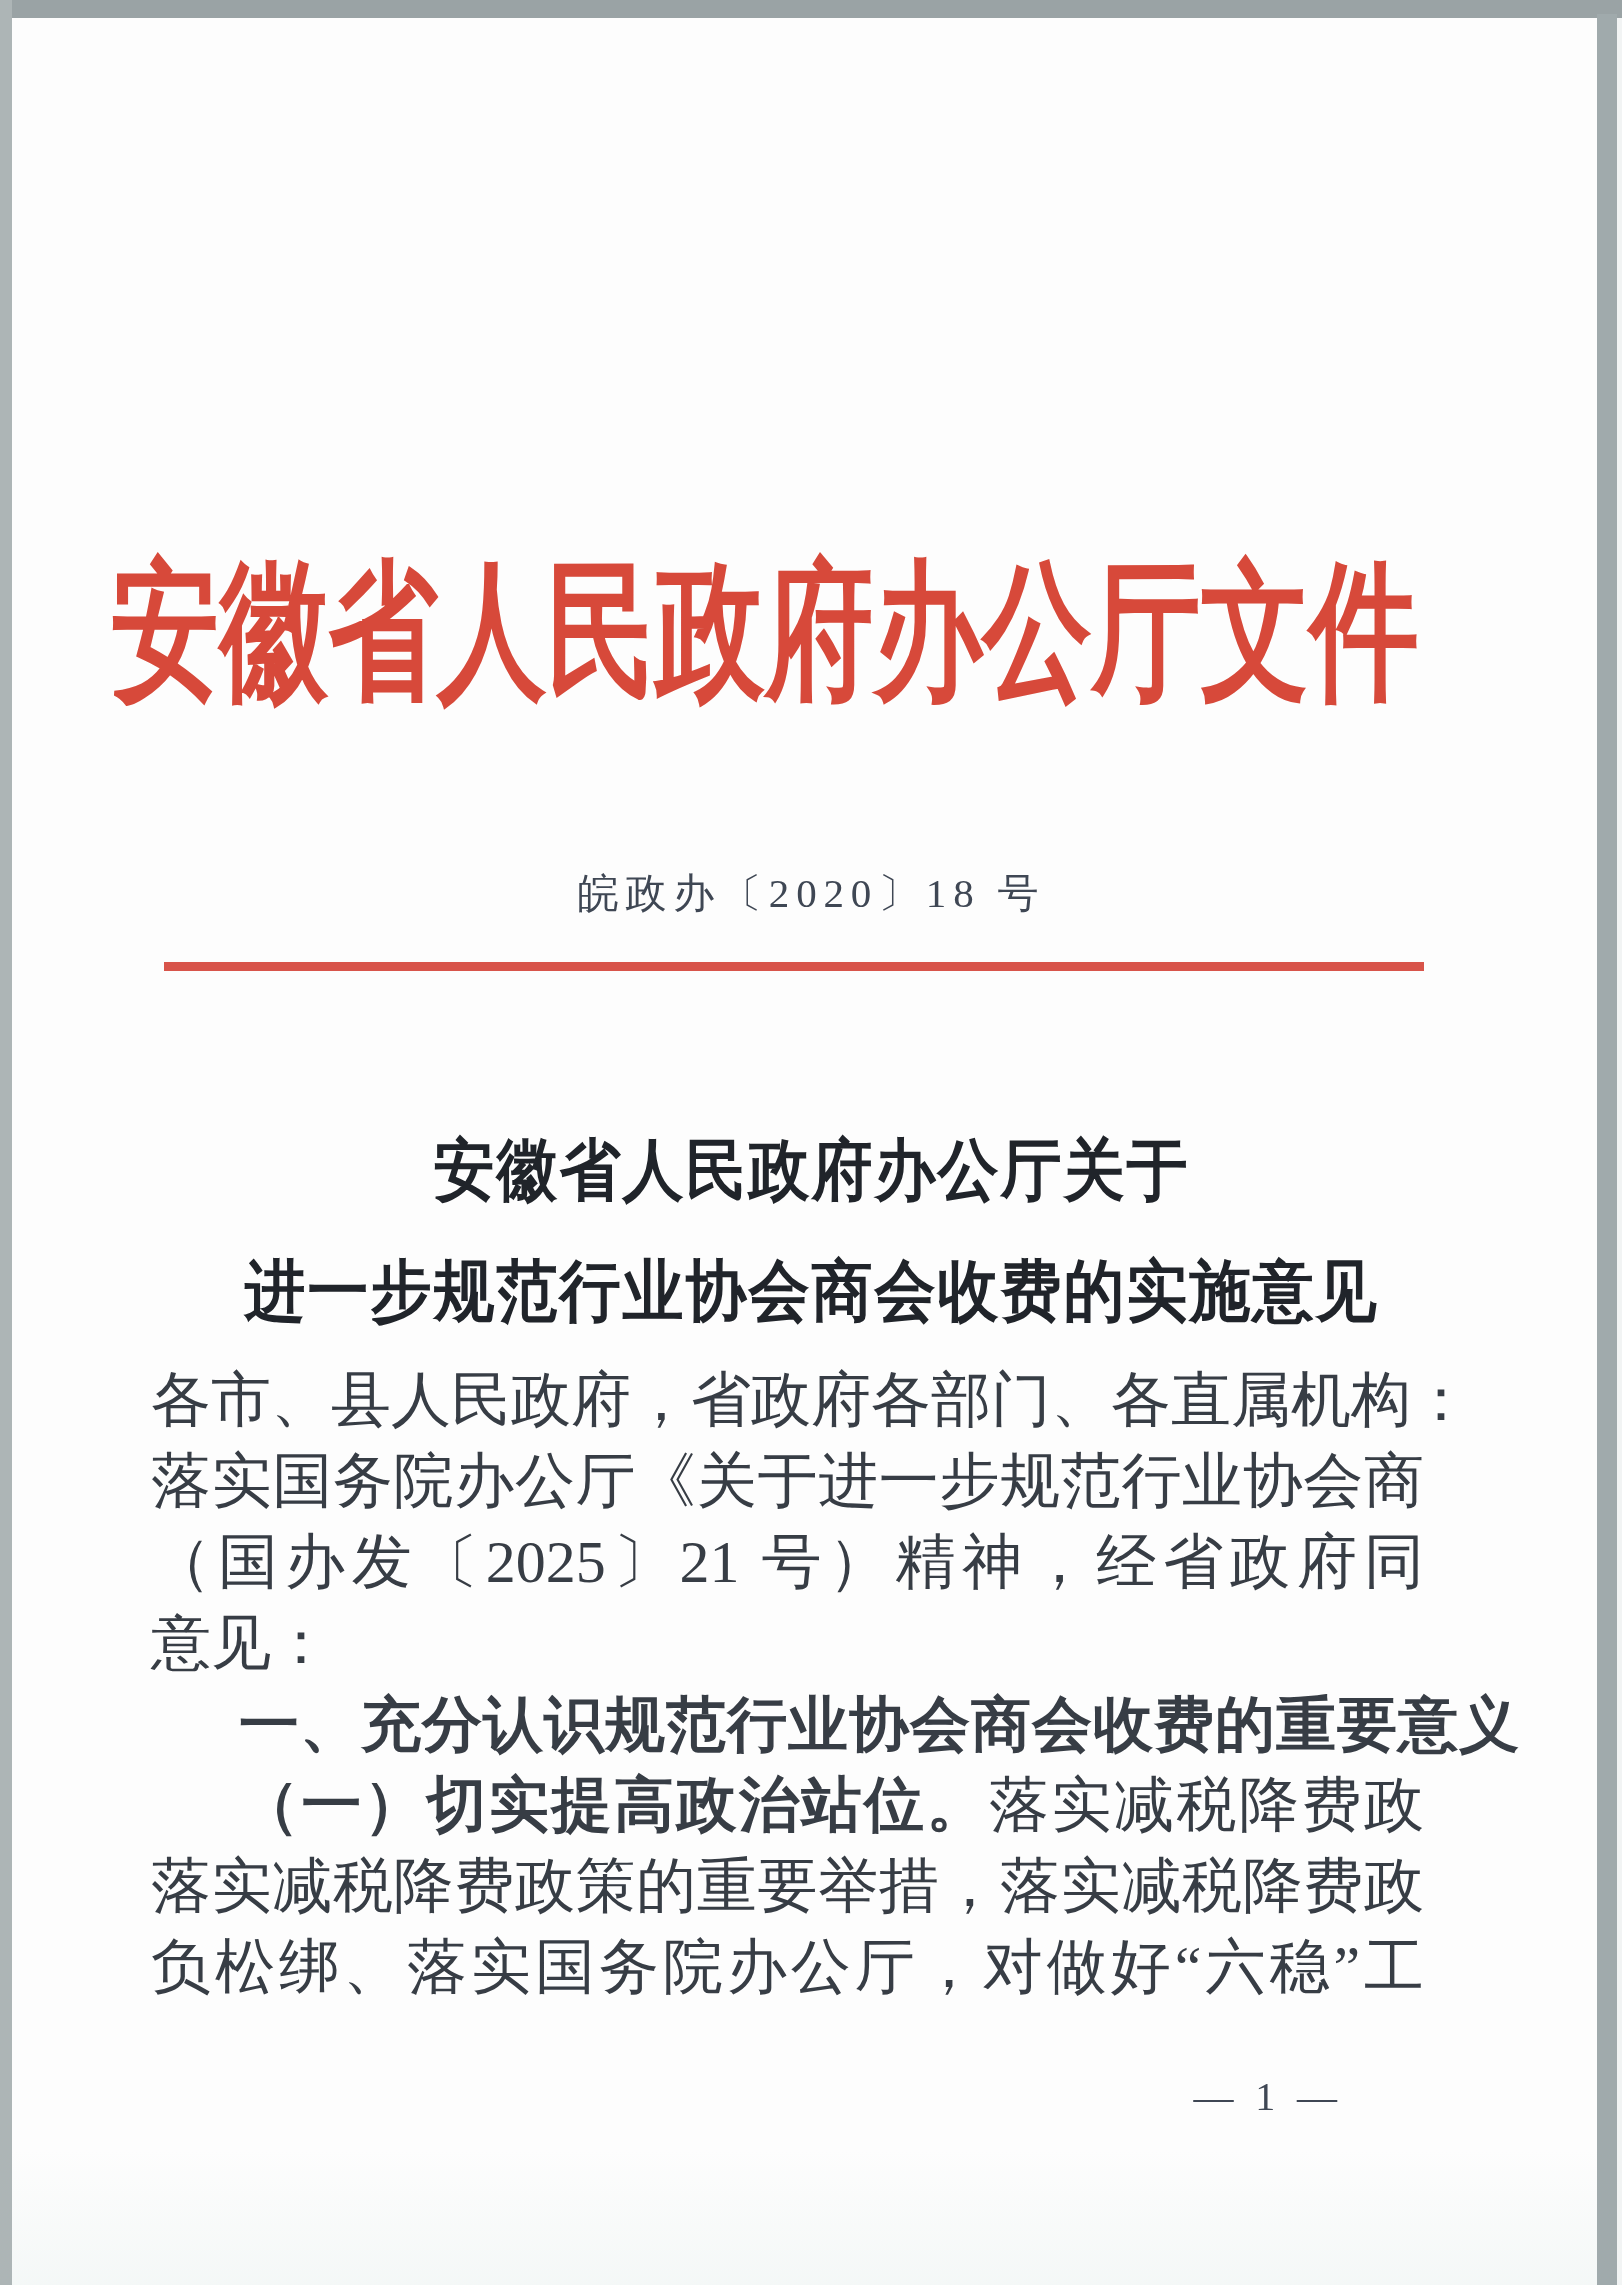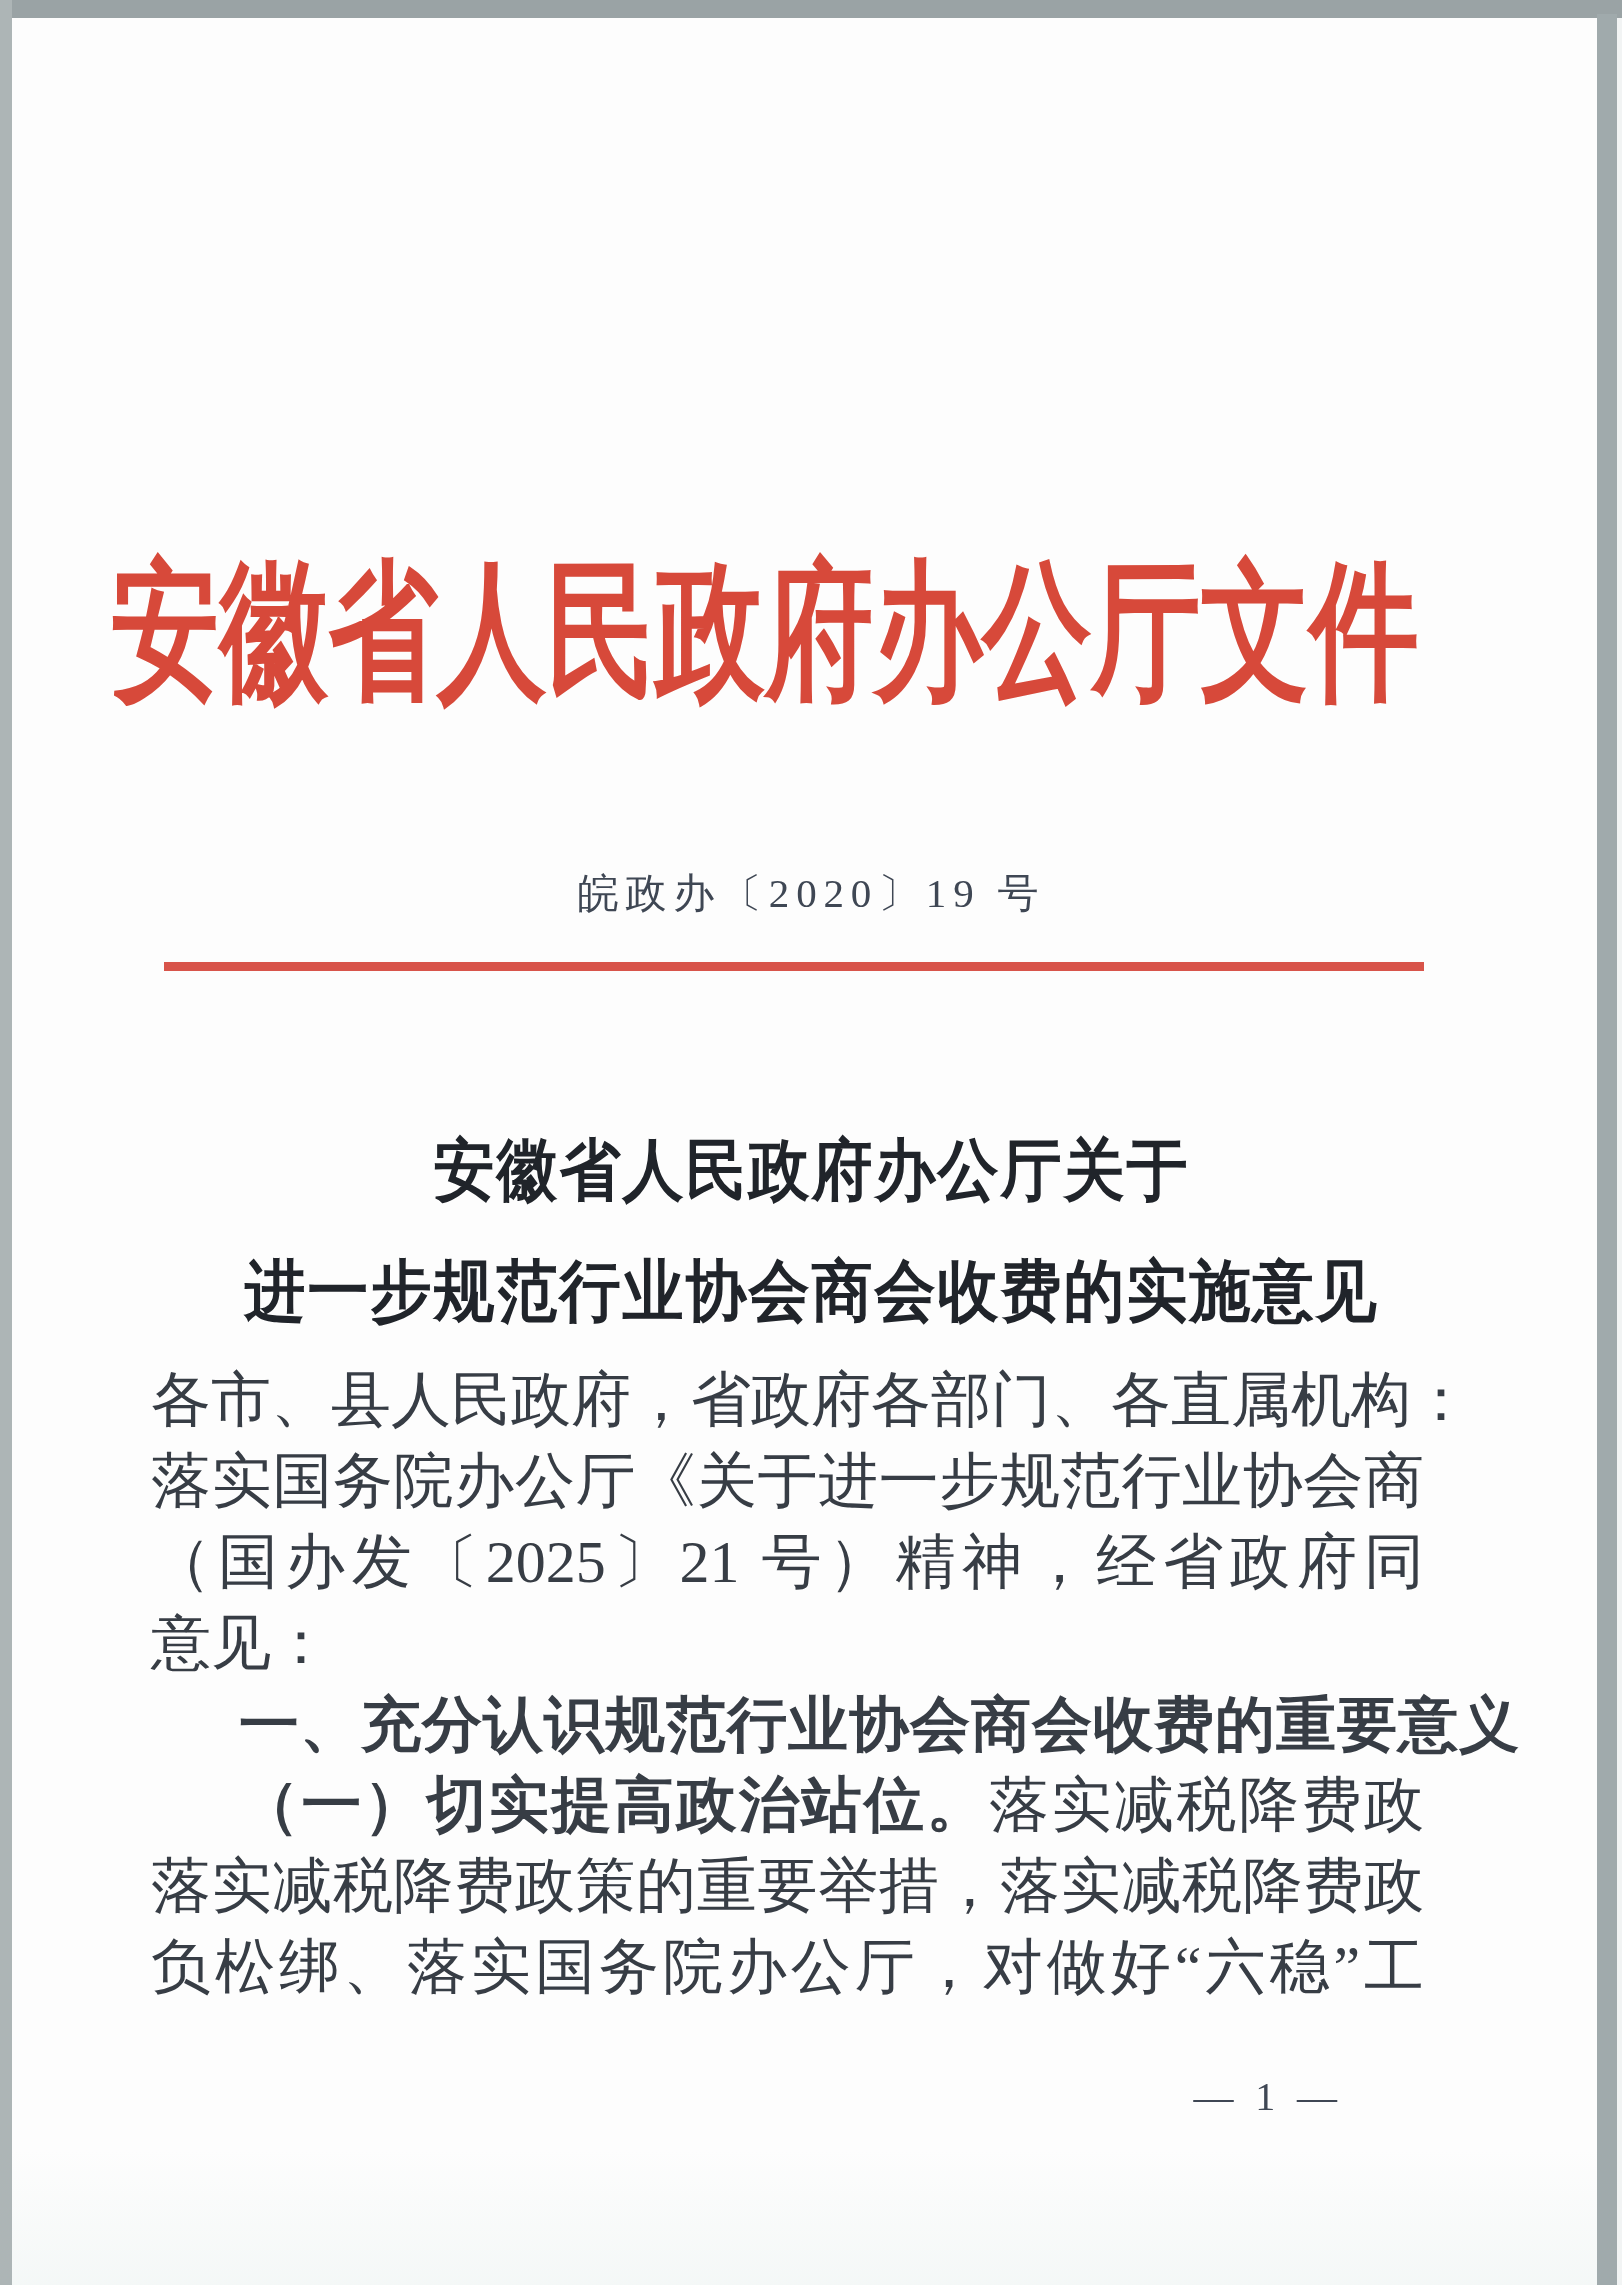--- a/index.html
+++ b/index.html
@@ -80,21 +80,21 @@
 
 <div id="canvas">
 
   <div class="scan-page"></div>
   <div class="scan-edge-top"></div>
   <div class="scan-edge-left"></div>
   <div class="scan-edge-right"></div>
 
   <div class="letterhead">安徽省人民政府办公厅文件</div>
 
-  <div class="doc-number">皖政办〔2020〕19 号</div>
+  <div class="doc-number">皖政办〔2020〕18 号</div>
 
   <div class="red-rule"></div>
 
   <div class="doc-title">
     <div>安徽省人民政府办公厅关于</div>
     <div>进一步规范行业协会商会收费的实施意见</div>
   </div>
 
   <div class="body-block">
     <div class="line">各市、县人民政府，省政府各部门、各直属机构：</div>

